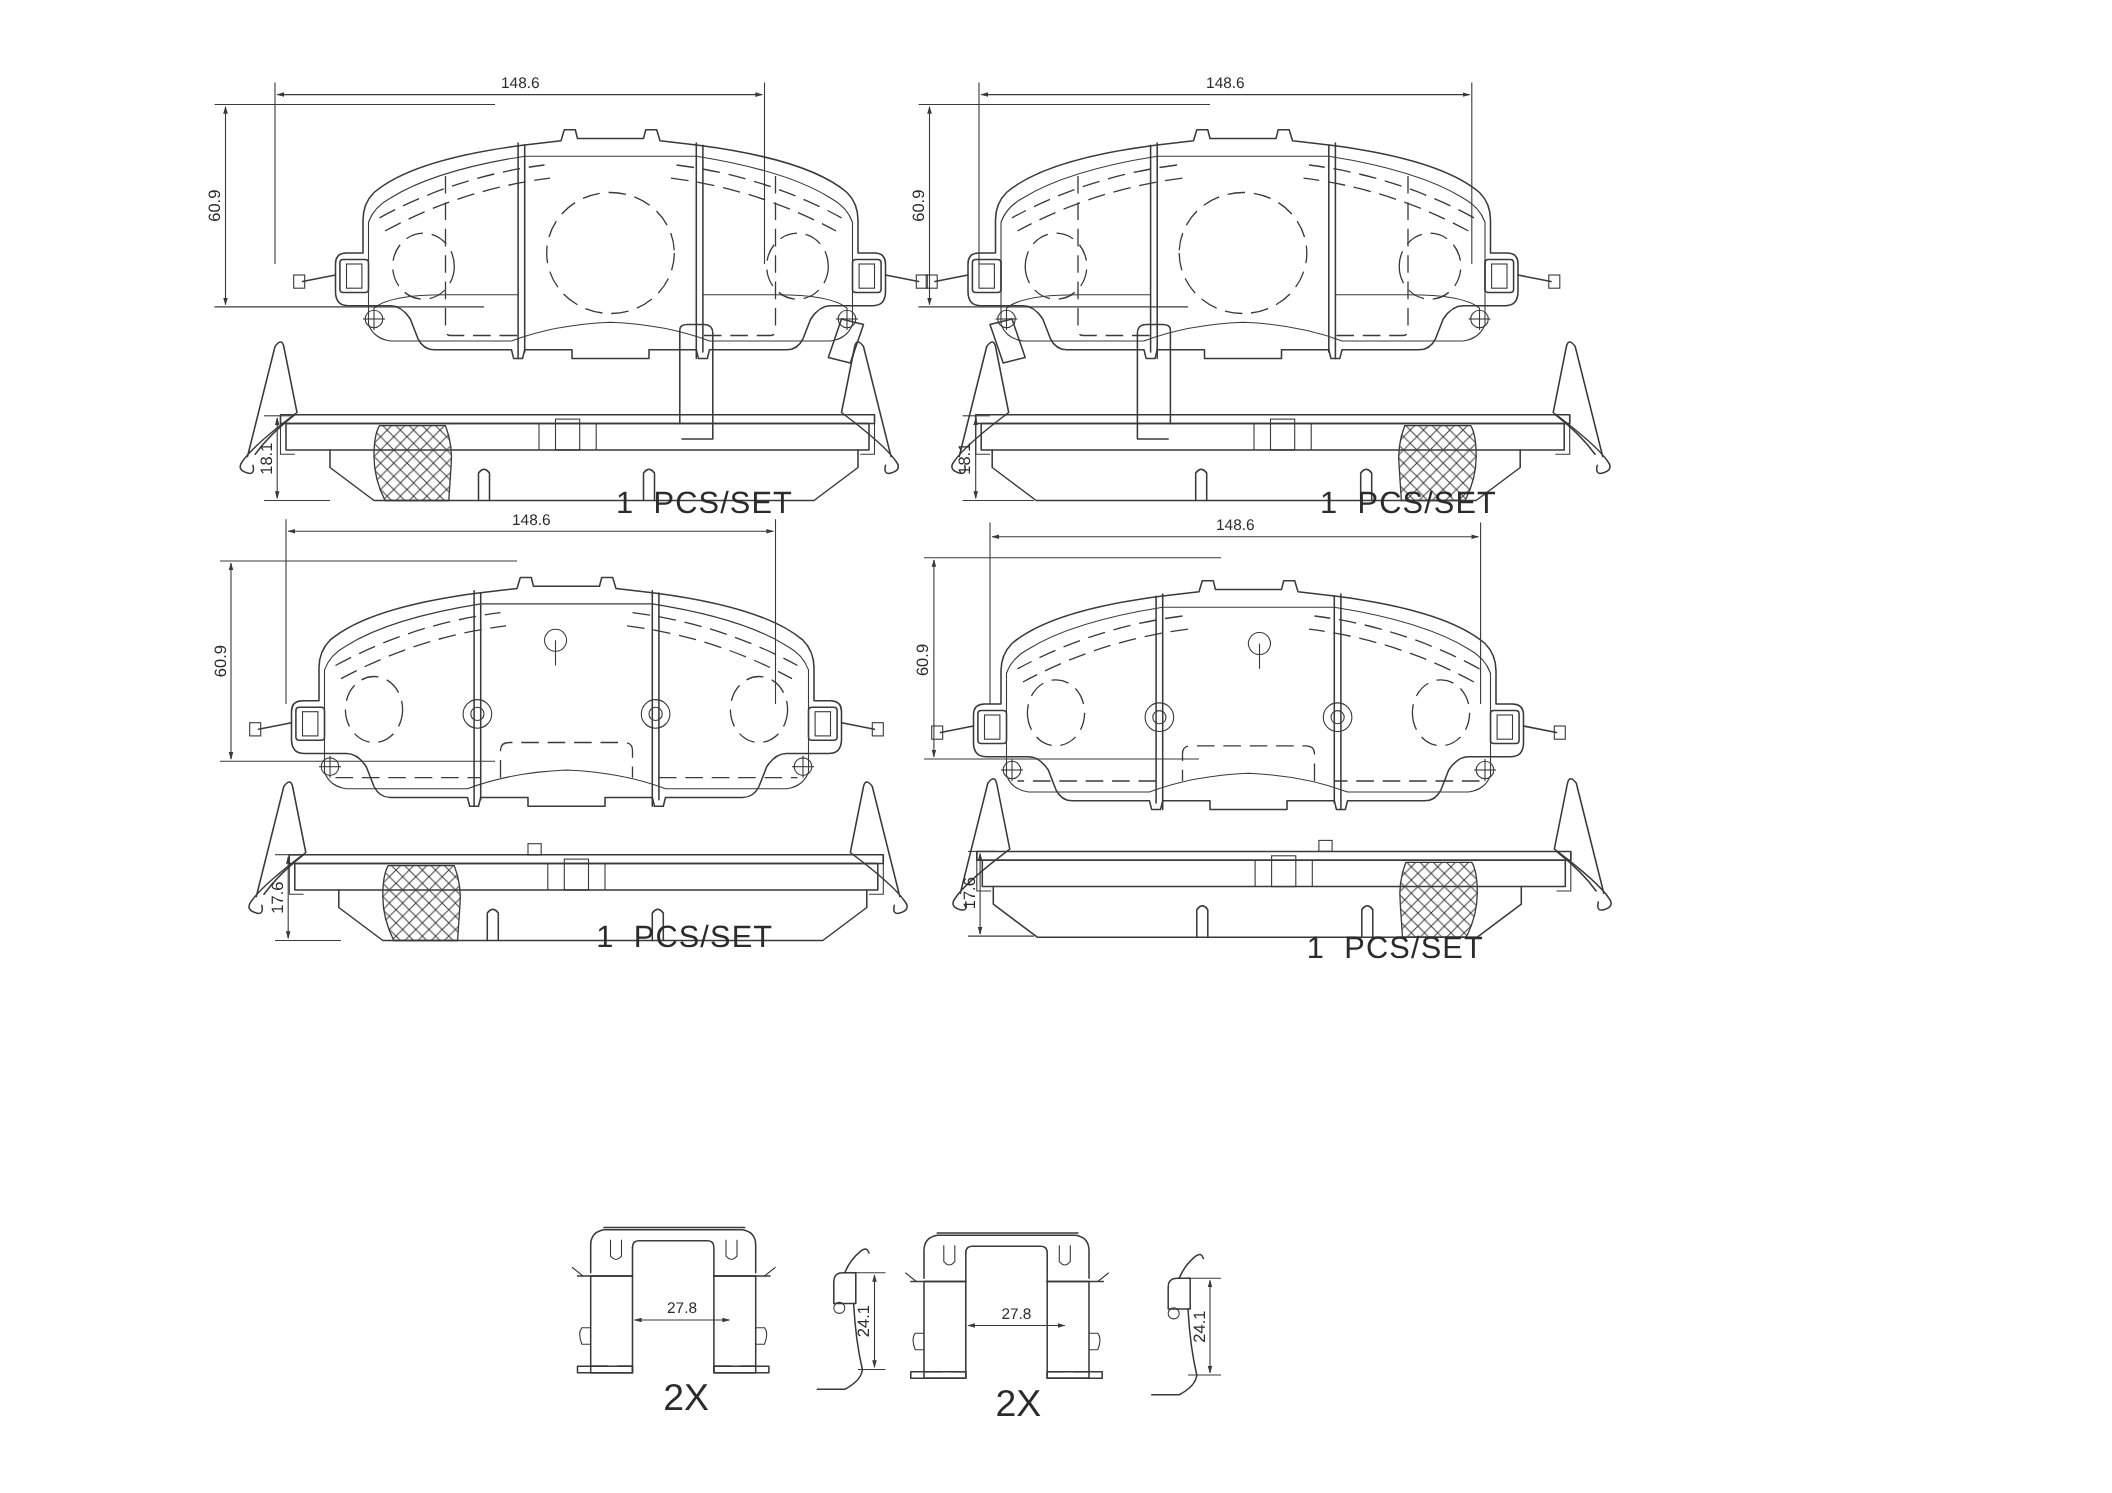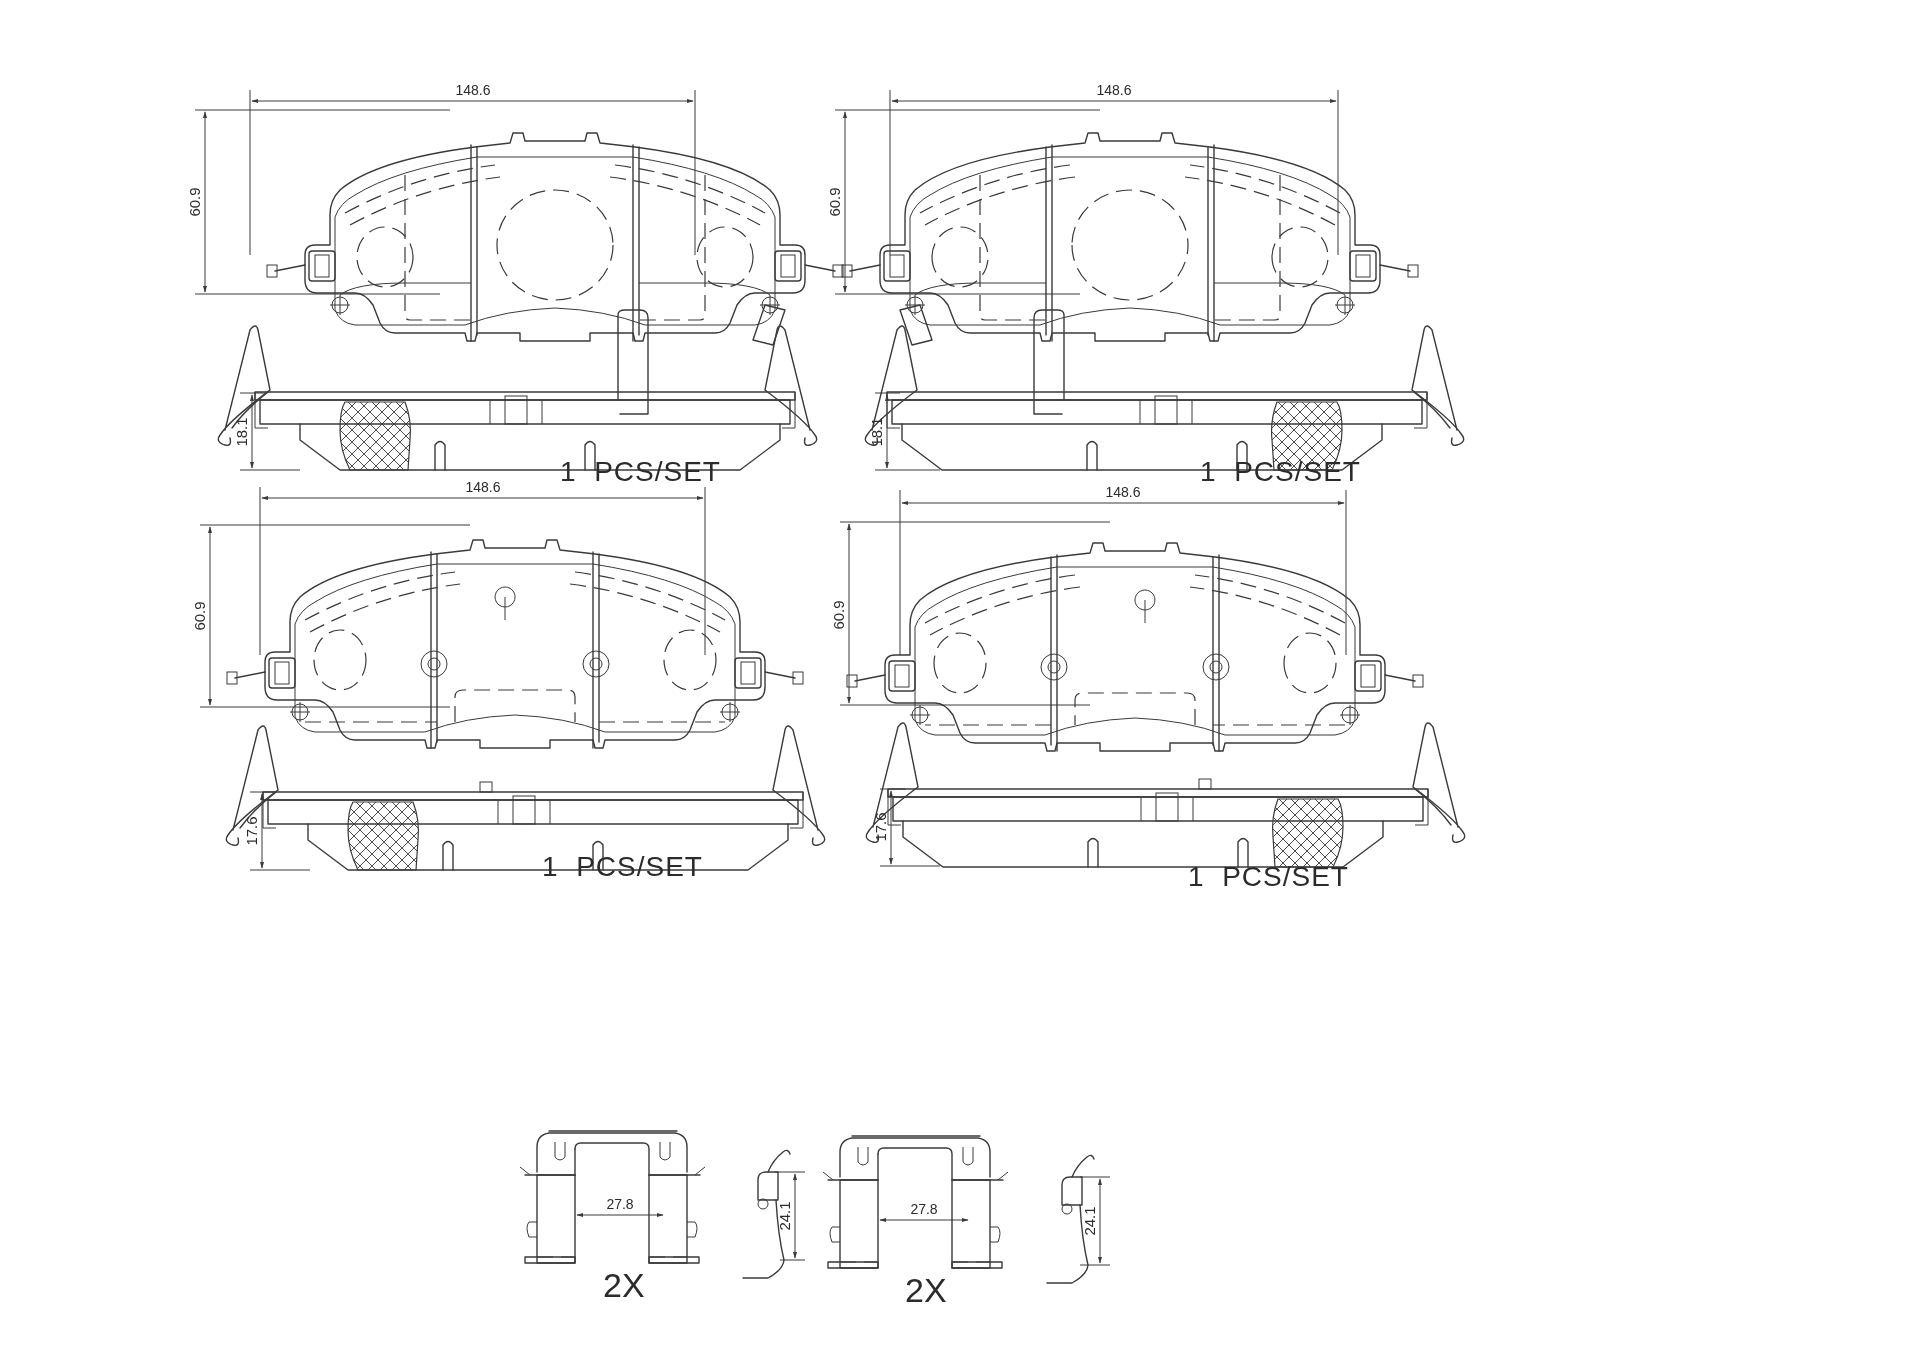--- a/index.html
+++ b/index.html
@@ -1,17 +1,17 @@
 <!DOCTYPE html>
 <html><head>
 <meta charset="utf-8">
 <style>
   html, body { margin: 0; padding: 0; background: #ffffff; }
   body { width: 1920px; height: 1357px; position: relative; overflow: hidden; }
-  #stage { position: absolute; left: 0; top: 0; width: 1920px; height: 1021px; margin-top: 15px; }
+  #stage { position: absolute; left: 0; top: 0; width: 1920px; height: 1021px; }
   svg text { font-family: "Liberation Sans", "DejaVu Sans", sans-serif; fill: #2b2b2b; }
   .ln { fill: none; stroke: #3a3a3a; stroke-width: 1.4; stroke-linejoin: round; stroke-linecap: round; }
   .thin { fill: none; stroke: #3a3a3a; stroke-width: 1; }
   .dash { fill: none; stroke: #3a3a3a; stroke-width: 1.2; stroke-dasharray: 16 8; }
   .dim { fill: none; stroke: #3a3a3a; stroke-width: 1; }
   .dimtxt { font-size: 14px; }
   .dimtxt-v { font-size: 15px; }
   .pcs { font-size: 28px; letter-spacing: 1px; }
   .qty { font-size: 34px; }
   .hatch { fill: url(#xhatch); stroke: #3a3a3a; stroke-width: 1.2; }

